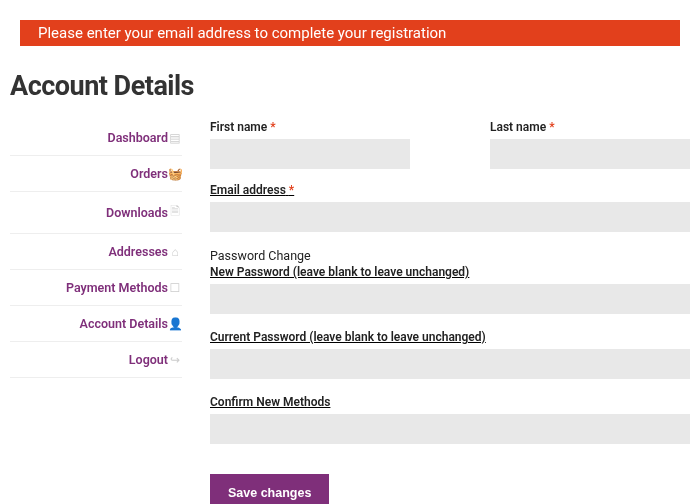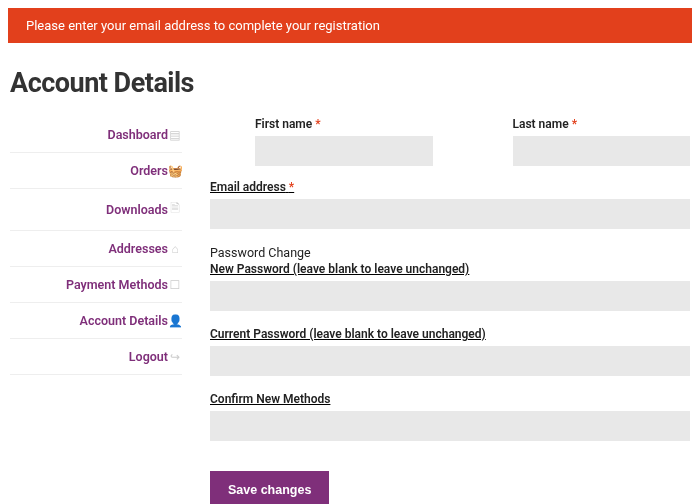--- a/index.html
+++ b/index.html
@@ -1,25 +1,25 @@
 <!DOCTYPE html>
 <html><head>
 <meta charset="utf-8">
 <style>
 * { box-sizing: border-box; margin: 0; padding: 0; }
 body { font-family: -apple-system, BlinkMacSystemFont, "Segoe UI", Roboto, Arial, sans-serif; background: #fff; width: 700px; }
-.alert { background: #e2401c; color: #fff; padding: 10px 18px; margin: 8px; font-size: 13px; }
+.alert { background: #e2401c; color: #fff; padding: 4px 18px; margin: 20px; font-size: 15px; }
 .page-title { font-size: 27px; font-weight: 700; color: #333; margin: 24px 10px 18px; letter-spacing: -0.5px; }
 .wrap { display: flex; padding: 0 10px; }
 .nav { width: 172px; flex-shrink: 0; }
 .nav-item { display: flex; justify-content: flex-end; align-items: center; padding: 10px 0; border-bottom: 1px solid #eee; cursor: pointer; }
 .nav-label { font-size: 12.5px; font-weight: 600; color: #7f2f7a; }
 .nav-icon { color: #ccc; font-size: 12px; width: 14px; text-align: center; }
 .main { flex: 1; padding-left: 28px; }
-.row { display: flex; gap: 80px; margin-bottom: 14px; margin-left: 45px; }
+.row { display: flex; gap: 80px; margin-bottom: 14px; }
 .field { flex: 1; }
 .field-full { margin-bottom: 16px; text-decoration: underline; }
 .label { display: block; font-size: 12px; font-weight: 600; color: #222; margin-bottom: 5px; }
 .req { color: #e2401c; }
 .input { width: 100%; background: #e8e8e8; border: none; height: 30px; padding: 5px 8px; font-size: 12px; }
 .section-head { font-size: 12.5px; font-weight: 400; color: #222; margin-top: 8px; margin-bottom: 2px; }
 .btn { background: #7f2f7a; color: #fff; border: none; padding: 12px 18px; font-size: 12.5px; font-weight: 600; cursor: pointer; margin-top: 14px; }
 .row .field:first-child { max-width: 205px; }
 </style>
 </head>

